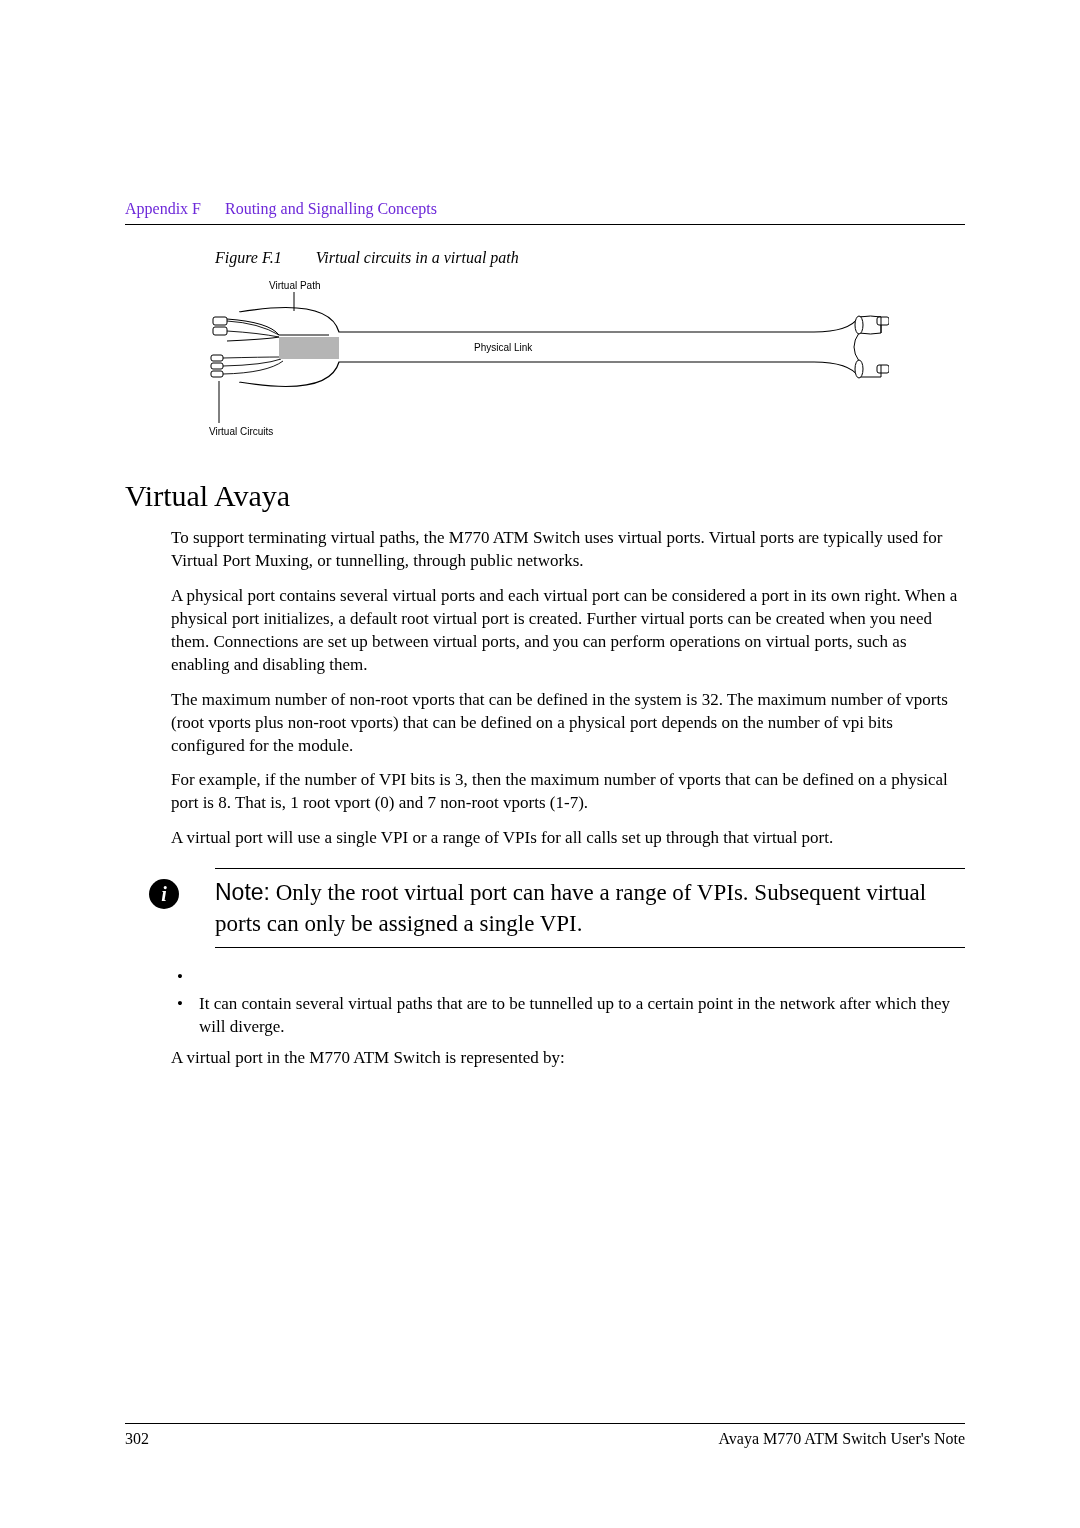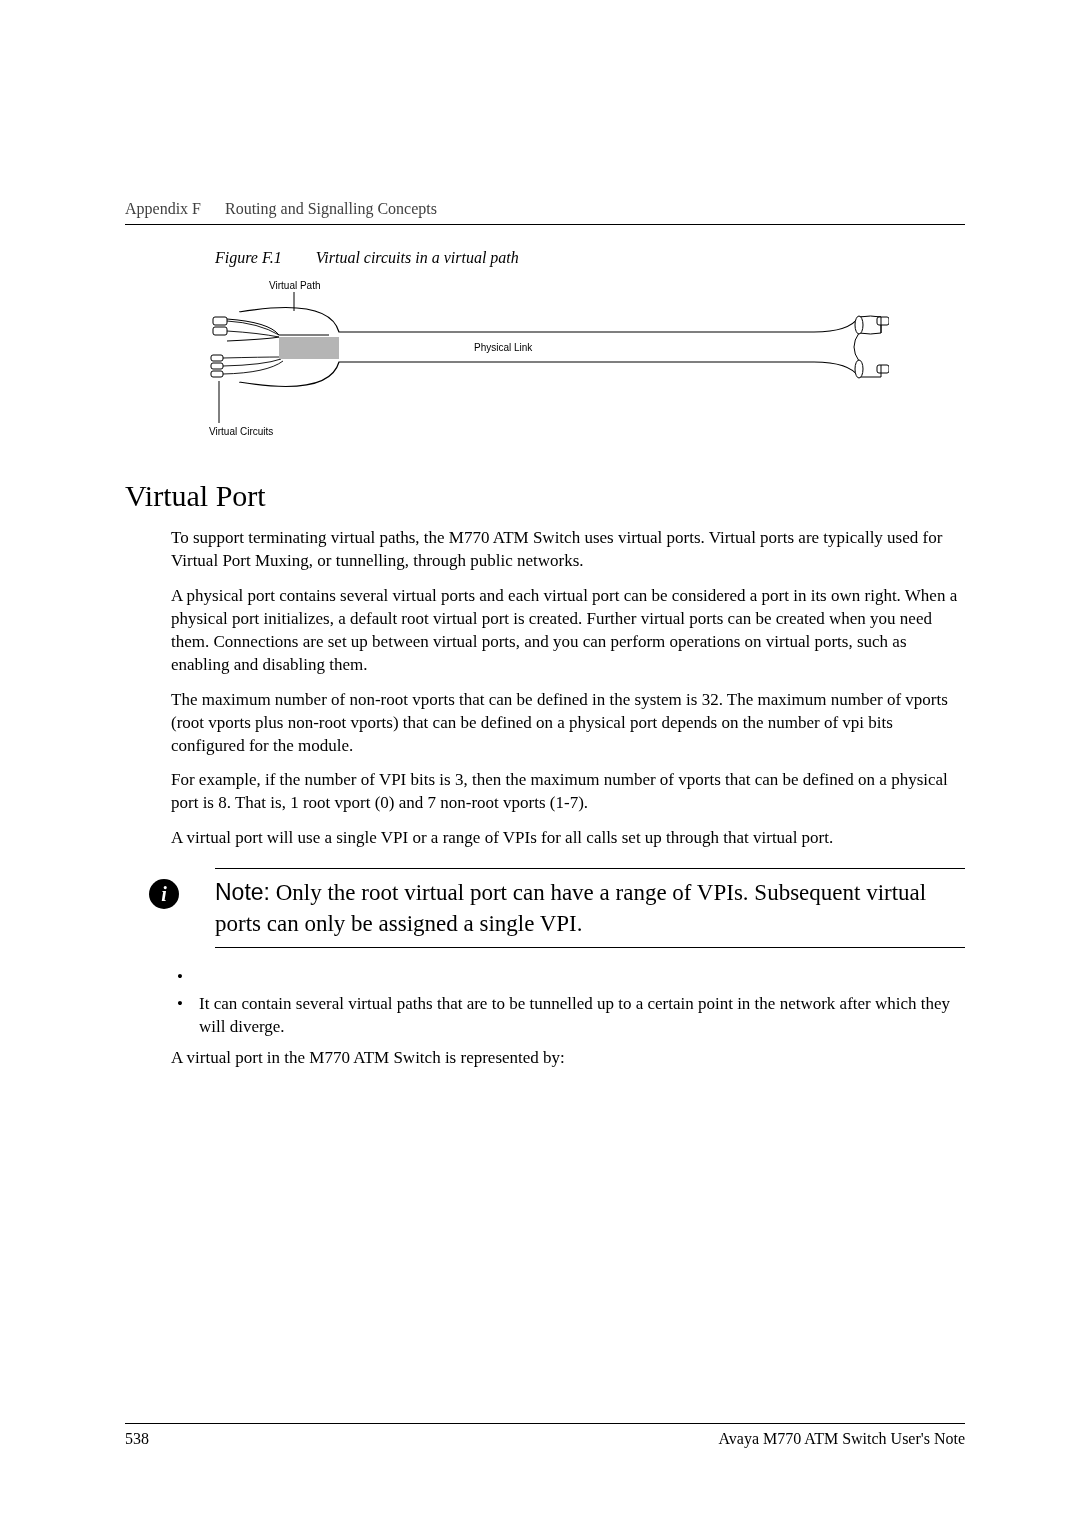--- a/index.html
+++ b/index.html
@@ -9,21 +9,21 @@
     background: #fff;
     font-family: Georgia, 'Times New Roman', serif;
     color: #000;
     position: relative;
     padding: 200px 115px 80px 125px;
   }
   .header {
     display: flex;
     gap: 24px;
     font-size: 16px;
-    color: #404040;
+    color: #6d28d9;
     margin-bottom: 6px;
   }
   .header-rule {
     border: none;
     border-top: 1px solid #000;
     margin-bottom: 24px;
   }
   .figure-caption {
     font-style: italic;
     font-size: 16px;
@@ -142,21 +142,21 @@
   </g>
   <path d="M 650 56 Q 640 70 650 84 M 672 56 L 672 40 M 672 100 L 672 88" stroke="#000" fill="none" stroke-width="1"></path>
   <ellipse cx="650" cy="48" rx="4" ry="9" fill="#fff" stroke="#000" stroke-width="1"></ellipse>
   <ellipse cx="650" cy="92" rx="4" ry="9" fill="#fff" stroke="#000" stroke-width="1"></ellipse>
 
   <text x="0" y="158" font-family="Arial" font-size="10">Virtual Circuits</text>
   <line x1="10" y1="146" x2="10" y2="104" stroke="#000" stroke-width="1"></line>
 </svg>
 </div>
 
-<h2 class="section-title">Virtual Port</h2>
+<h2 class="section-title">Virtual Avaya</h2>
 
 <div class="body-text">
   <p>To support terminating virtual paths, the M770 ATM Switch uses virtual ports. Virtual ports are typically used for Virtual Port Muxing, or tunnelling, through public networks.</p>
   <p>A physical port contains several virtual ports and each virtual port can be considered a port in its own right. When a physical port initializes, a default root virtual port is created. Further virtual ports can be created when you need them. Connections are set up between virtual ports, and you can perform operations on virtual ports, such as enabling and disabling them.</p>
   <p>The maximum number of non-root vports that can be defined in the system is 32. The maximum number of vports (root vports plus non-root vports) that can be defined on a physical port depends on the number of vpi bits configured for the module.</p>
   <p>For example, if the number of VPI bits is 3, then the maximum number of vports that can be defined on a physical port is 8. That is, 1 root vport (0) and 7 non-root vports (1-7).</p>
   <p>A virtual port will use a single VPI or a range of VPIs for all calls set up through that virtual port.</p>
 </div>
 
 <div class="note-block">
@@ -181,16 +181,16 @@
         <span class="dot">•</span>
         <span>It can contain several virtual paths that are to be tunnelled up to a certain point in the network after which they will diverge.</span>
       </li>
   </ul>
   <p style="margin-top:8px;">A virtual port in the M770 ATM Switch is represented by:</p>
 </div>
 
 <div class="footer">
   <hr class="footer-rule">
   <div class="footer-row">
-    <span>538</span>
+    <span>302</span>
     <span>Avaya M770 ATM Switch User's Note</span>
   </div>
 </div>
 
 </body></html>

